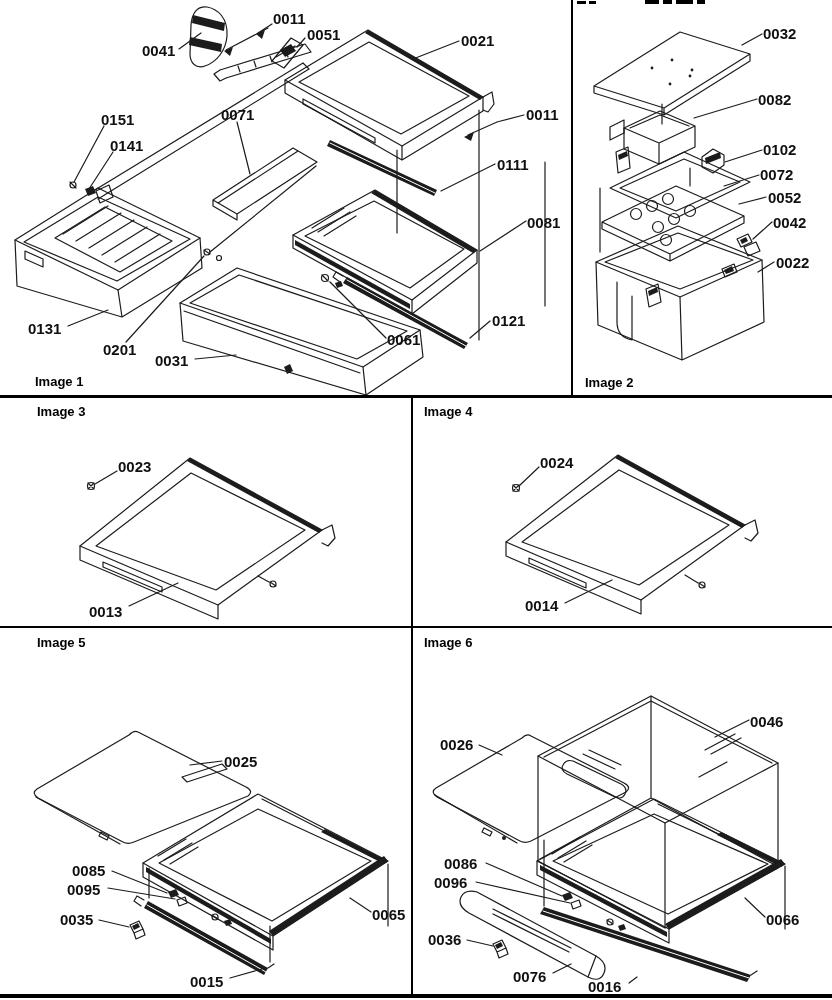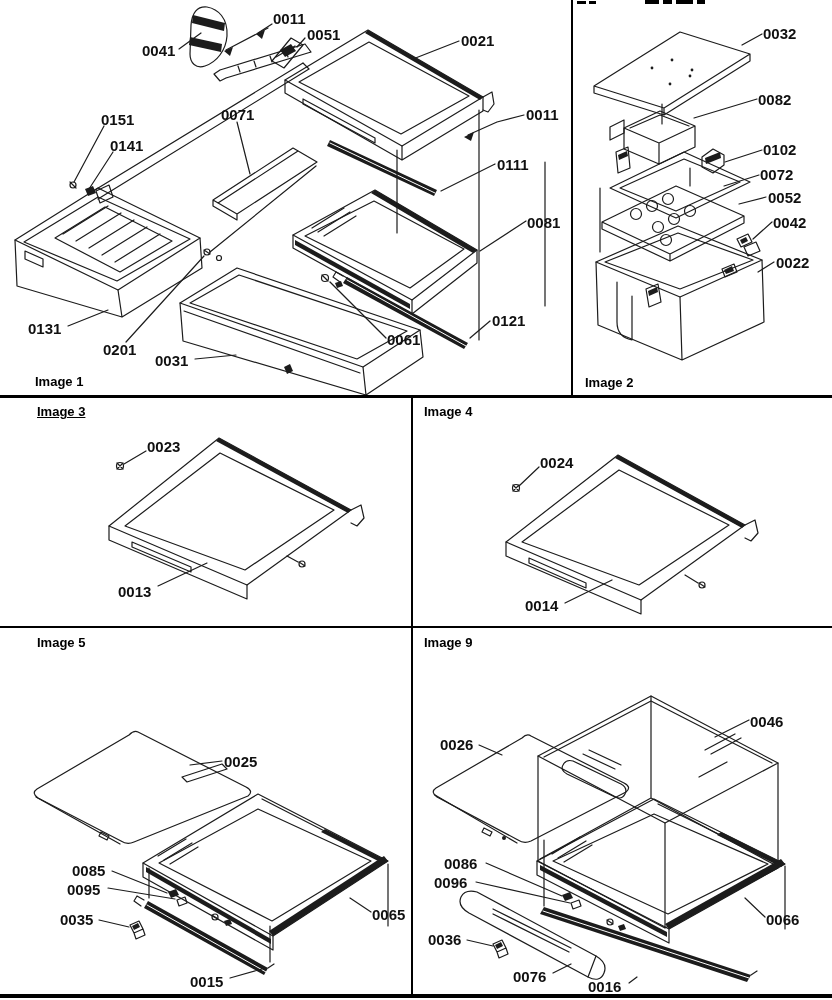--- a/index.html
+++ b/index.html
@@ -31,24 +31,24 @@
   </div>
 
   <div class="rule" style="left:0;top:395px;width:832px;height:3px;"></div>
   <div class="rule" style="left:0;top:626px;width:832px;height:2px;"></div>
   <div class="rule" style="left:0;top:994px;width:832px;height:4px;"></div>
   <div class="rule" style="left:571px;top:0;width:2px;height:395px;"></div>
   <div class="rule" style="left:411px;top:397px;width:2px;height:597px;"></div>
 
   <div class="panel-title" style="left:35px;top:374px;">Image 1</div>
   <div class="panel-title" style="left:585px;top:375px;">Image 2</div>
-  <div class="panel-title" style="left:37px;top:404px;text-decoration:underline;">Image 3</div>
+  <div class="panel-title" style="left:37px;top:404px;">Image 3</div>
   <div class="panel-title" style="left:424px;top:404px;text-align:center;">Image 4</div>
   <div class="panel-title" style="left:37px;top:635px;">Image 5</div>
-  <div class="panel-title" style="left:424px;top:635px;">Image 9</div>
+  <div class="panel-title" style="left:424px;top:635px;">Image 6</div>
 
   <div class="panel" style="left:0;top:0;width:572px;height:395px;">
     <svg width="572" height="395" viewBox="0 0 572 395">
       <g class="art">
         <path d="M207,7 C197,6 192,13 191,25 L190,54 C190,63 196,69 205,66 C217,62 226,50 227,36 C228,18 218,9 207,7 Z"></path>
         <path class="dk" d="M193,15 L225,23 L224,31 L192,23 Z"></path>
         <path class="dk" d="M190,37 L222,44 L221,52 L189,45 Z"></path>
         <path d="M179,49 L201,33"></path>
       </g>
       <g class="art">
@@ -218,21 +218,21 @@
       <text x="191" y="39">0032</text>
       <text x="186" y="105">0082</text>
       <text x="191" y="155">0102</text>
       <text x="188" y="180">0072</text>
       <text x="196" y="203">0052</text>
       <text x="201" y="228">0042</text>
       <text x="204" y="268">0022</text>
     </svg>
   </div>
 
-  <div class="panel" style="left:0;top:393px;width:389px;height:229px;margin-left:29px;">
+  <div class="panel" style="left:0;top:413px;width:389px;height:229px;">
     <svg width="411" height="229" viewBox="0 0 411 229">
       <g class="art">
         <path d="M190,45 L322,117 L218,192 L80,133 Z"></path>
         <path d="M191,60 L305,117 L216,177 L96,133 Z"></path>
         <path d="M194,50 L314,116"></path>
         <path class="dk" d="M190,45 L322,117 L319,120 L187,48 Z"></path>
         <path d="M80,133 L80,147 L218,206 L218,192"></path>
         <path d="M103,149 L162,174 M103,154 L162,179 M103,149 L103,154 M162,174 L162,179"></path>
         <path d="M322,117 L332,112 L335,125 L328,133 L322,130"></path>
         <path d="M258,163 L269,169"></path>

